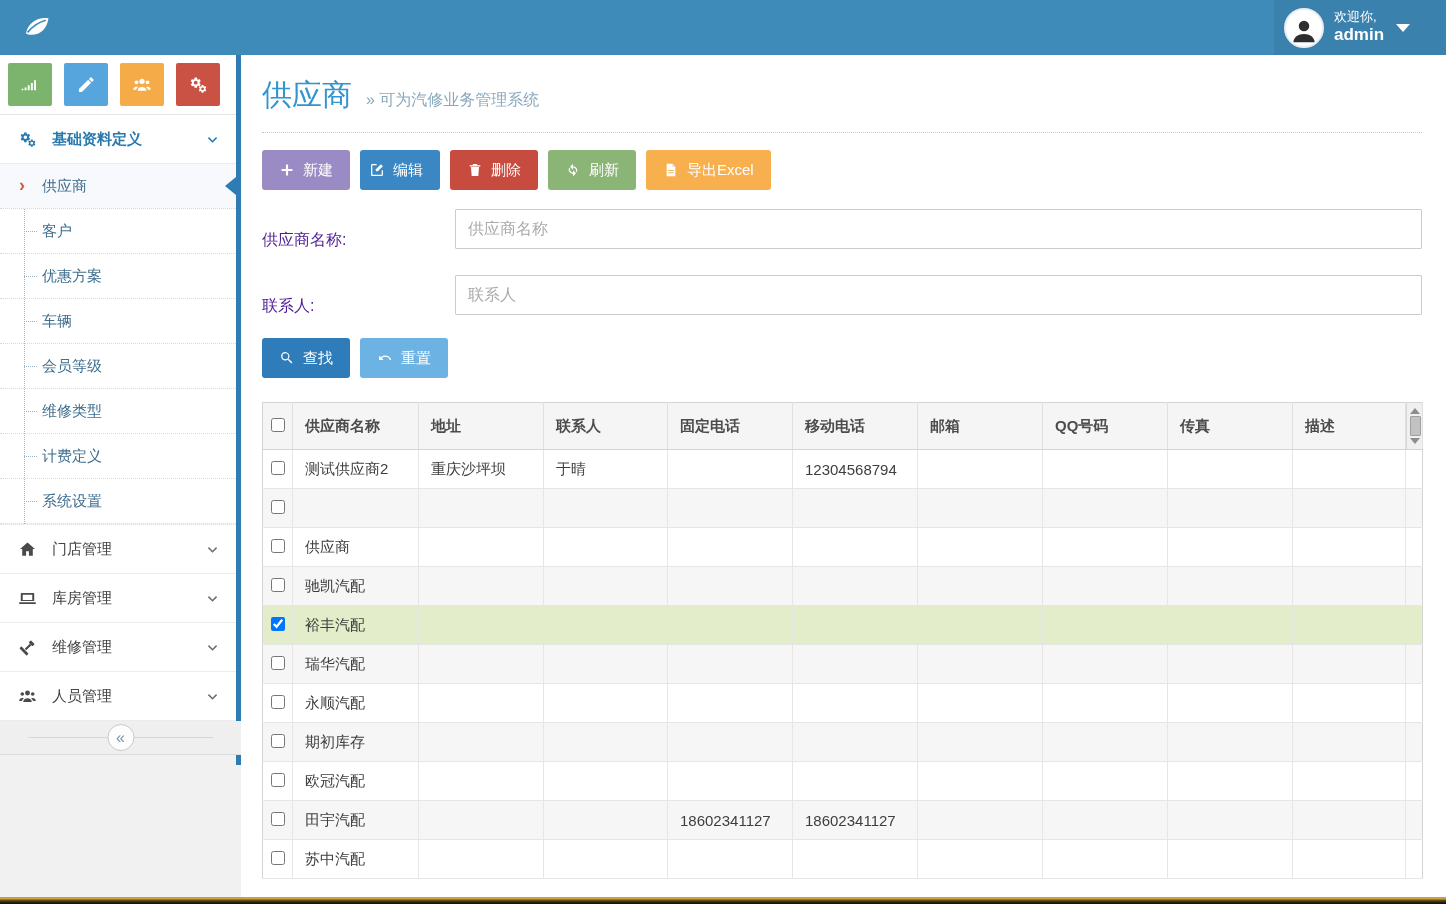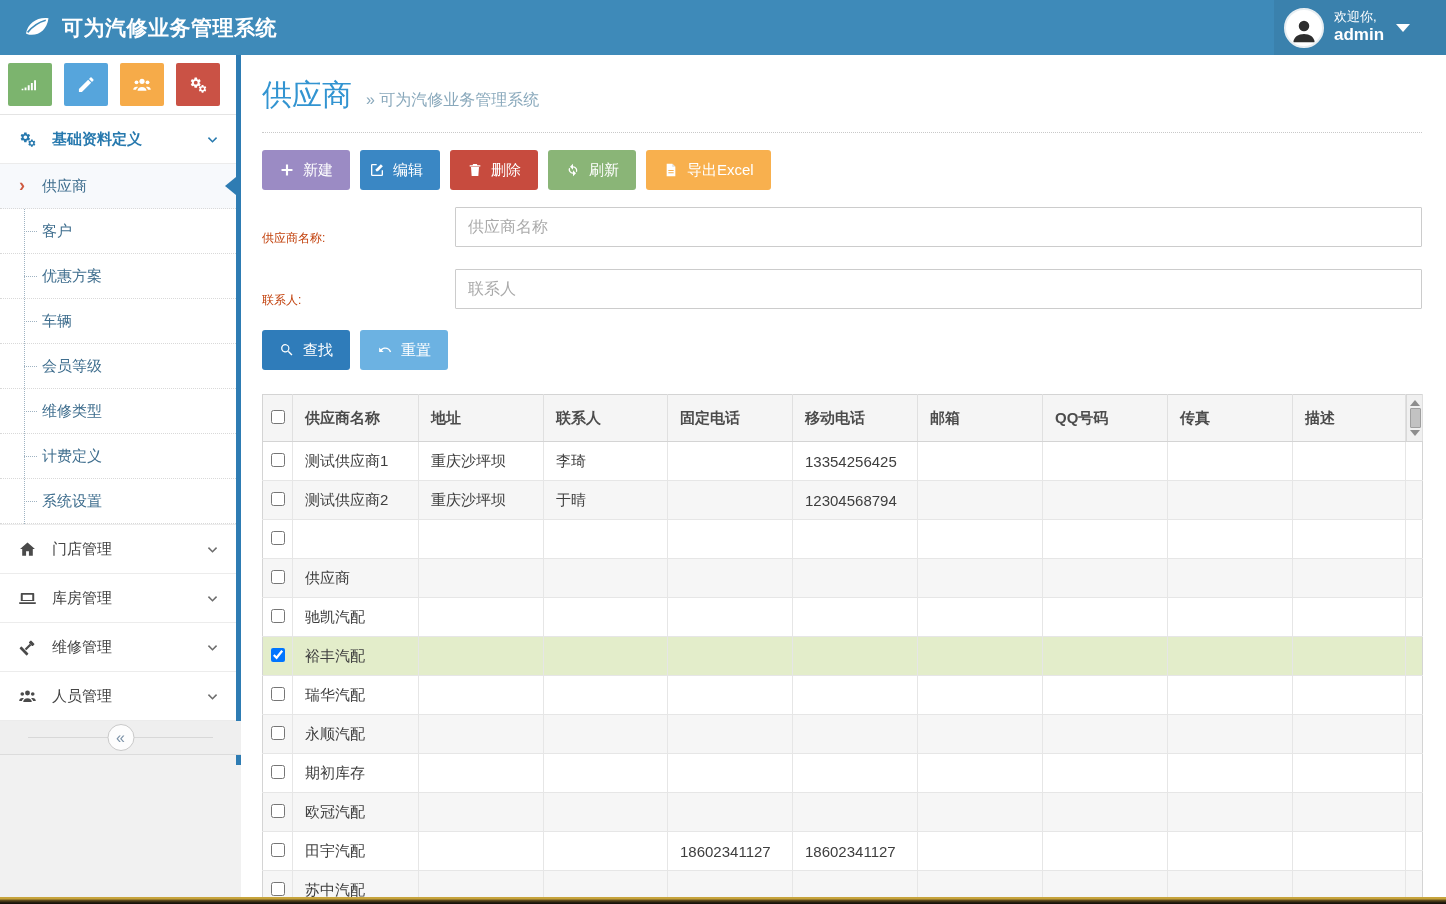--- a/index.html
+++ b/index.html
@@ -71,21 +71,21 @@
   .breadcrumb { font-size:16px; color:#8aa9bc; }
 
   .toolbar { display:flex; gap:10px; margin-top:17px; }
   .tbtn { height:40px; border:none; border-radius:3px; color:#fff; font-size:15px;
     display:inline-flex; align-items:center; gap:8px; padding:0 17px; cursor:pointer;
     font-family:inherit; }
   .tbtn svg { width:16px; height:16px; }
 
   .filter-form { margin-top:16px; width:1160px; }
   .form-row { display:flex; align-items:center; margin-bottom:21px; }
-  .form-label { width:193px; font-size:12px; color:#c2410c;margin-top:24px; }
+  .form-label { width:193px; font-size:16px; color:#4c1d95;margin-top:24px; }
   .form-input { flex:1; height:40px; border:1px solid #ccc; border-radius:1px;
     font-size:16px; padding:0 12px; color:#333; font-family:inherit; }
   .form-input::placeholder { color:#aaa; }
 
   .search-row { display:flex; gap:10px; margin-top:0; }
 
   
   .grid-wrap { margin-top:24px; width:1160px; }
   table.grid { border-collapse:collapse; table-layout:fixed; width:1160px;
     border:1px solid #d4d4d4; }
@@ -123,21 +123,20 @@
     background:linear-gradient(to bottom, #c7a43c 0px, #c7a43c 2px, #6b5520 3px, #17120a 6px); }
 </style>
 </head>
 <body>
 
 <div class="topbar">
   <svg class="logo-leaf" viewBox="0 0 24 24">
     <path fill="currentColor" d="M3.2 16.4C4.6 7.8 12.4 2.9 21.2 4.1c-1.3 9-7.3 14.2-15.4 13.2-.9-.1-1.8-.4-2.6-.9z"></path>
     <path fill="none" stroke="#3e8ab9" stroke-width="1.3" d="M4.5 15.5C8.5 10.5 13 7.5 19 5.8"></path>
   </svg>
-  <span class="topbar-title">可为汽修业务管理系统</span>
 
   <div class="user-chip">
     <div class="avatar">
       <svg viewBox="0 0 24 24">
           <circle fill="#2e2e2e" cx="12" cy="8" r="4.2"></circle>
           <path fill="#2e2e2e" d="M3.5 21c.3-4.4 4.1-6.6 8.5-6.6s8.2 2.2 8.5 6.6z"></path>
         </svg>
     </div>
     <div class="user-text">
       <div class="welcome">欢迎你,</div>
@@ -383,33 +382,20 @@
               <div class="msb-up"></div>
               <div class="msb-thumb"></div>
               <div class="msb-down"></div>
             </div>
           </th>
         </tr>
       </thead>
       <tbody>
           <tr>
             <td class="col-check"><input type="checkbox" style=""></td>
-            <td>测试供应商1</td>
-            <td>重庆沙坪坝</td>
-            <td>李琦</td>
-            <td></td>
-            <td>13354256425</td>
-            <td></td>
-            <td></td>
-            <td></td>
-            <td></td>
-            <td class="col-gutter"></td>
-          </tr>
-          <tr>
-            <td class="col-check"><input type="checkbox" style=""></td>
             <td>测试供应商2</td>
             <td>重庆沙坪坝</td>
             <td>于晴</td>
             <td></td>
             <td>12304568794</td>
             <td></td>
             <td></td>
             <td></td>
             <td></td>
             <td class="col-gutter"></td>

